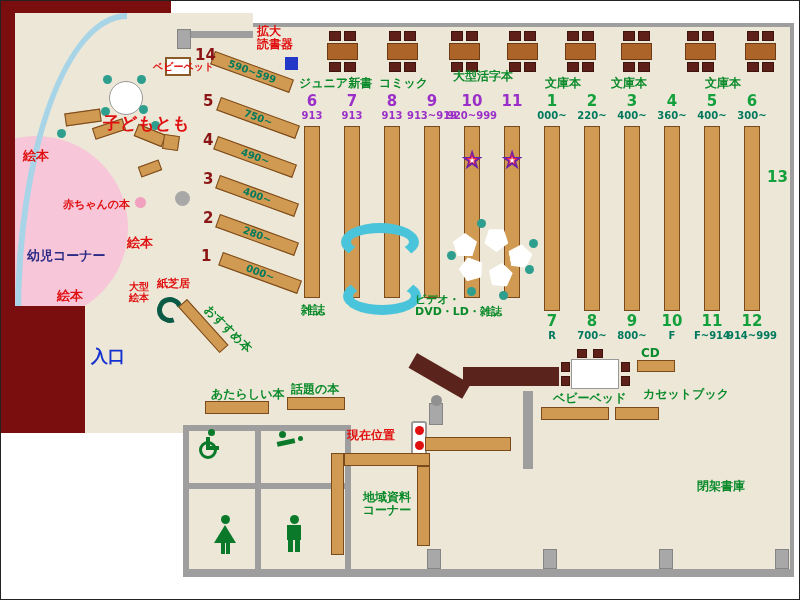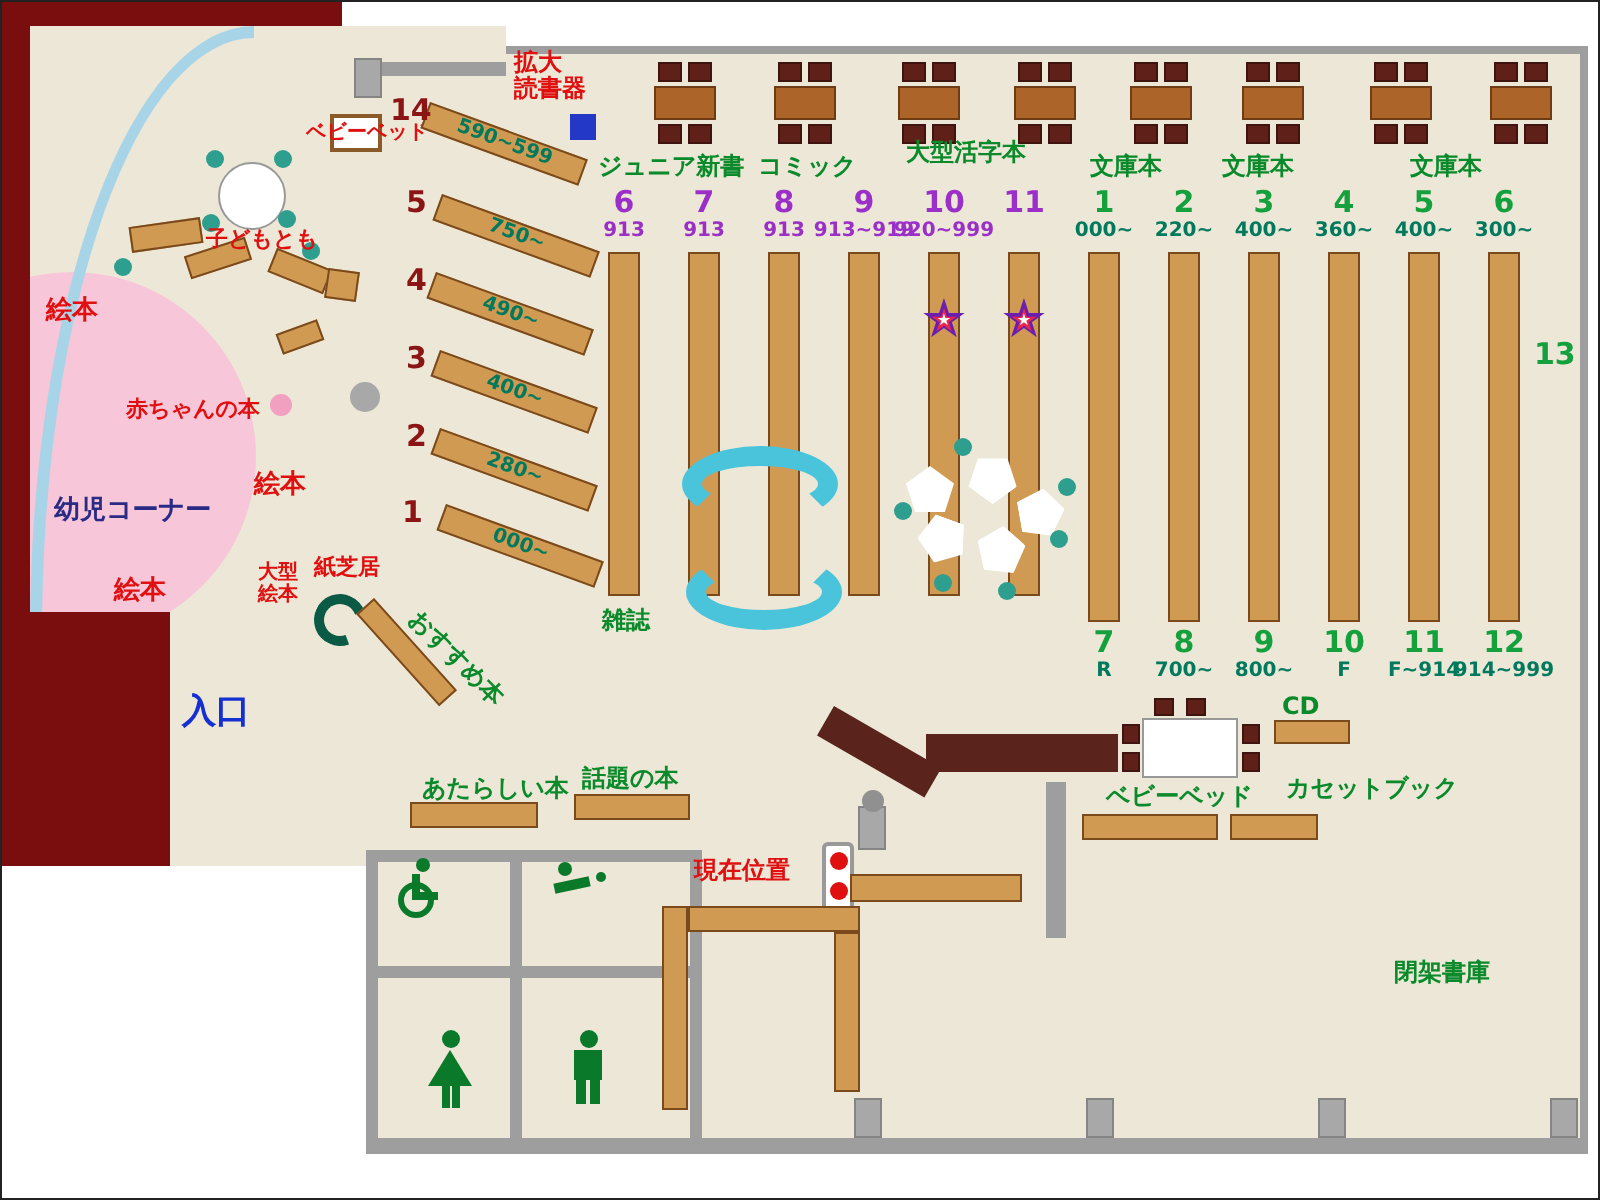--- a/index.html
+++ b/index.html
@@ -86,21 +86,21 @@
   <div class="dot" style="left:174px;top:190px;width:15px;height:15px;background:#A8A8A8"></div>
   <div class="dot" style="left:134px;top:196px;width:11px;height:11px;background:#F2A0C0"></div>
   <div style="position:absolute;left:164px;top:56px;width:22px;height:15px;background:#FFF;border:2px solid #8A5A28"></div>
   <div style="position:absolute;left:156px;top:296px;width:16px;height:16px;border:5px solid #0A5A46;border-right-color:transparent;border-radius:50%;transform:rotate(25deg)"></div>
 
   <div class="lbl c-navy" style="left:26px;top:248px;font-size:13px">幼児コーナー</div>
   <div class="lbl c-red" style="left:22px;top:148px;font-size:13px">絵本</div>
   <div class="lbl c-red" style="left:126px;top:235px;font-size:13px">絵本</div>
   <div class="lbl c-red" style="left:56px;top:288px;font-size:13px">絵本</div>
   <div class="lbl c-red" style="left:62px;top:198px;font-size:11px">赤ちゃんの本</div>
-  <div class="lbl c-red" style="left:102px;top:113px;font-size:11px">子どもとも</div>
+  <div class="lbl c-red" style="left:102px;top:113px;font-size:17px">子どもとも</div>
   <div class="lbl c-red" style="left:152px;top:60px;font-size:10px">ベビーベッド</div>
   <div class="lbl c-red" style="left:128px;top:280px;font-size:10px">大型
 絵本</div>
   <div class="lbl c-red" style="left:156px;top:277px;font-size:11px">紙芝居</div>
 
   <div class="kidshelf c-teal" style="left:214px;top:50px;transform:rotate(20deg)">590~599</div>
   <div class="kidshelf c-teal" style="left:220px;top:96px;transform:rotate(20deg)">750~</div>
   <div class="kidshelf c-teal" style="left:217px;top:135px;transform:rotate(20deg)">490~</div>
   <div class="kidshelf c-teal" style="left:219px;top:174px;transform:rotate(20deg)">400~</div>
   <div class="kidshelf c-teal" style="left:219px;top:213px;transform:rotate(20deg)">280~</div>
@@ -291,20 +291,22 @@
   <div class="pent" style="left:484px;top:226px;transform:rotate(36deg)"></div>
   <div class="pent" style="left:508px;top:244px;transform:rotate(80deg)"></div>
   <div class="pent" style="left:458px;top:258px;transform:rotate(200deg)"></div>
   <div class="pent" style="left:488px;top:264px;transform:rotate(150deg)"></div>
   <div class="dot teal-dot" style="left:446px;top:250px;width:9px;height:9px"></div>
   <div class="dot teal-dot" style="left:476px;top:218px;width:9px;height:9px"></div>
   <div class="dot teal-dot" style="left:528px;top:238px;width:9px;height:9px"></div>
   <div class="dot teal-dot" style="left:466px;top:286px;width:9px;height:9px"></div>
   <div class="dot teal-dot" style="left:498px;top:290px;width:9px;height:9px"></div>
   <div class="dot teal-dot" style="left:524px;top:264px;width:9px;height:9px"></div>
+  <div class="lbl c-green" style="left:414px;top:293px;font-size:11px">ビデオ・
+DVD・LD・雑誌</div>
 
   <div style="position:absolute;left:416px;top:352px;width:62px;height:17px;background:#5A241C;transform:rotate(30deg);transform-origin:left top"></div>
   <div style="position:absolute;left:462px;top:366px;width:96px;height:19px;background:#5A241C"></div>
 
   <div class="dot" style="left:430px;top:394px;width:11px;height:11px;background:#909090"></div>
   <div style="position:absolute;left:410px;top:420px;width:16px;height:36px;background:#FFF;border:2px solid #999;border-radius:3px;box-sizing:border-box">
     <div class="dot" style="left:2px;top:3px;width:9px;height:9px;background:#E01010"></div>
     <div class="dot" style="left:2px;top:18px;width:9px;height:9px;background:#E01010"></div>
   </div>
   <div class="lbl c-red" style="left:346px;top:428px;font-size:12px">現在位置</div>
@@ -325,20 +327,22 @@
   <div class="lbl c-green" style="left:552px;top:391px;font-size:12px">ベビーベッド</div>
   <div class="lbl c-green" style="left:640px;top:346px;font-size:12px">CD</div>
   <div class="shelf" style="left:636px;top:359px;width:38px;height:12px"></div>
   <div class="lbl c-green" style="left:642px;top:387px;font-size:12px">カセットブック</div>
   <div class="shelf" style="left:540px;top:406px;width:68px;height:13px"></div>
   <div class="shelf" style="left:614px;top:406px;width:44px;height:13px"></div>
 
   <div class="shelf" style="left:330px;top:452px;width:13px;height:102px"></div>
   <div class="shelf" style="left:343px;top:452px;width:86px;height:13px"></div>
   <div class="shelf" style="left:416px;top:465px;width:13px;height:80px"></div>
+  <div class="lbl c-green" style="left:346px;top:490px;width:80px;text-align:center;font-size:12px">地域資料
+コーナー</div>
 
   <div class="lbl c-green" style="left:696px;top:479px;font-size:12px">閉架書庫</div>
 
   <div class="lbl c-blue" style="left:90px;top:346px;font-size:17px">入口</div>
 
   <div style="position:absolute;left:198px;top:428px;width:24px;height:34px">
     <div class="gdot" style="left:9px;top:0;width:7px;height:7px"></div>
     <div class="gfig" style="left:7px;top:8px;width:4px;height:13px"></div>
     <div class="gfig" style="left:7px;top:17px;width:13px;height:4px"></div>
     <div style="position:absolute;left:0;top:12px;width:18px;height:18px;border:3px solid #0A7A2A;border-radius:50%;box-sizing:border-box"></div>

